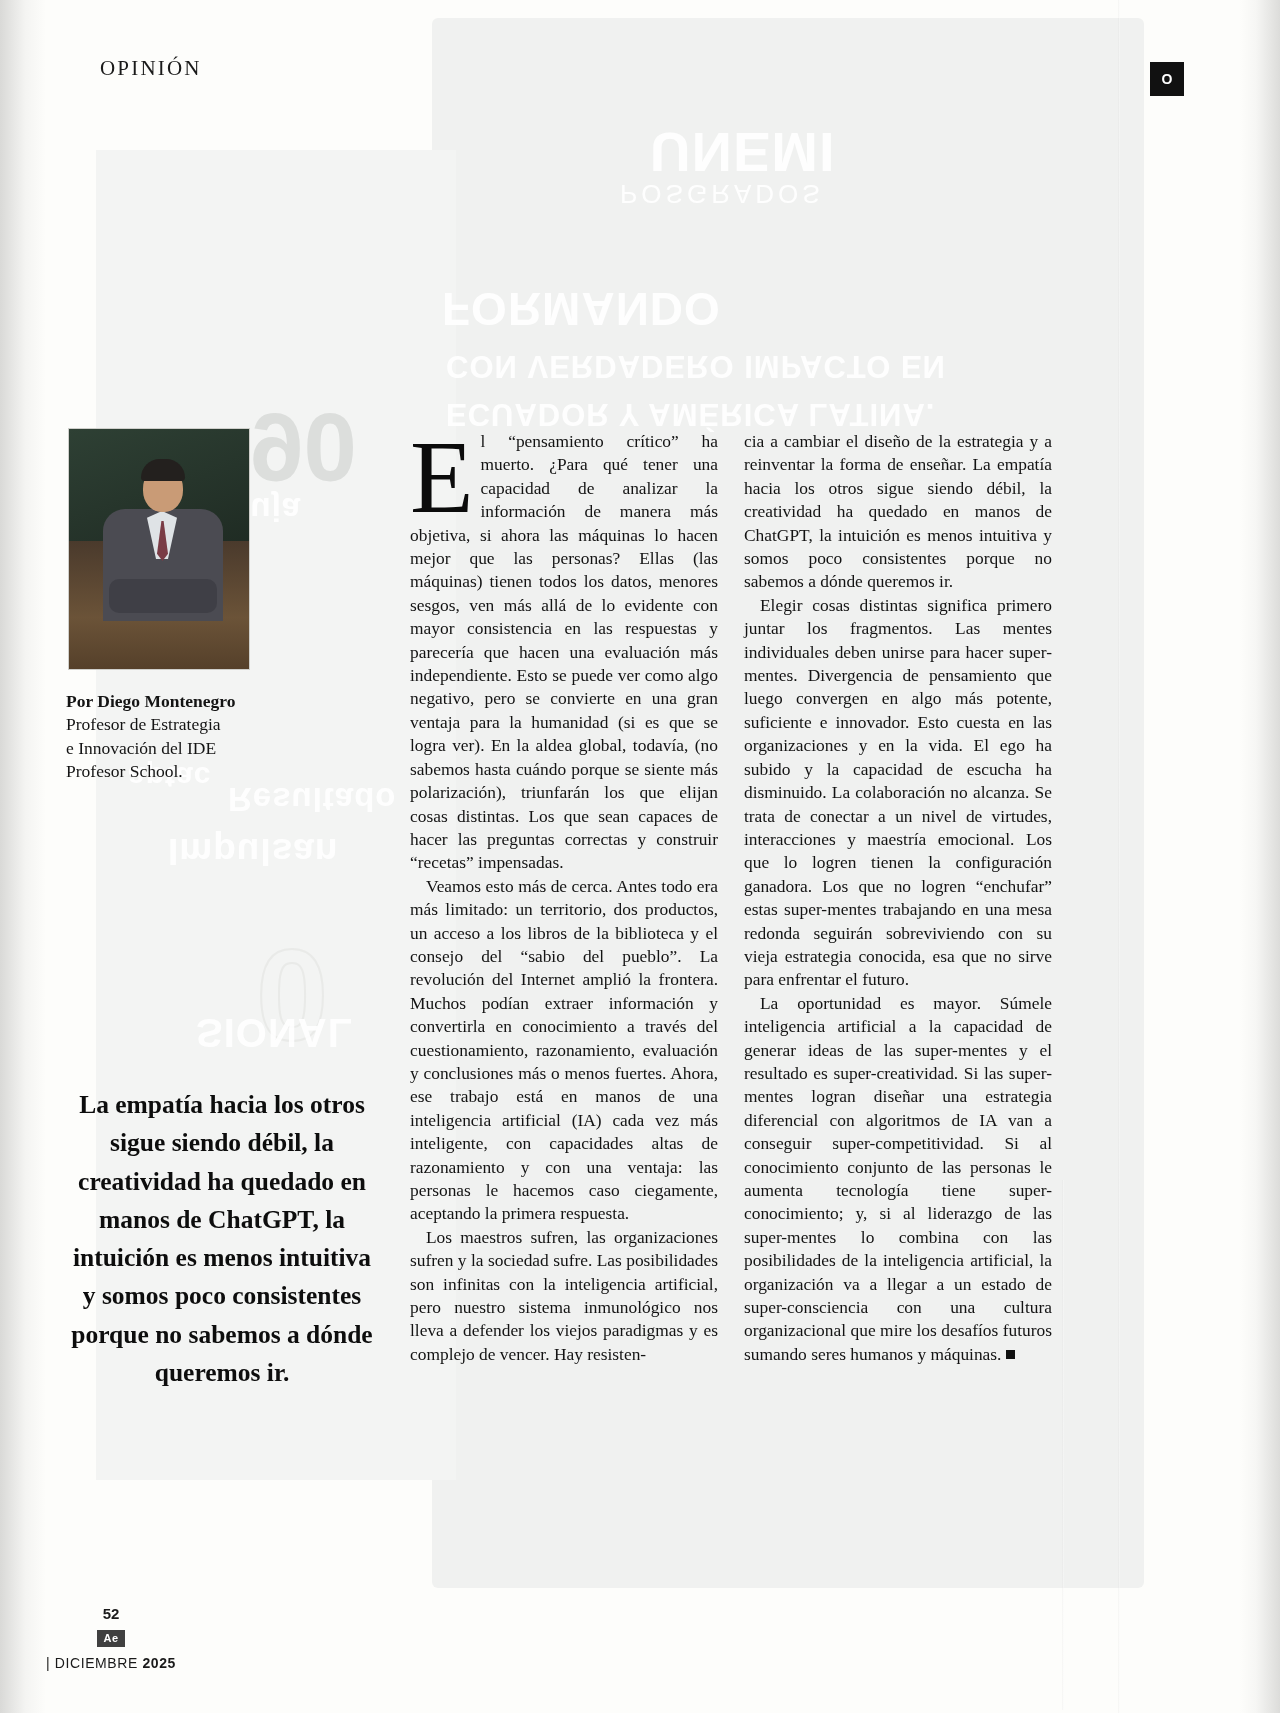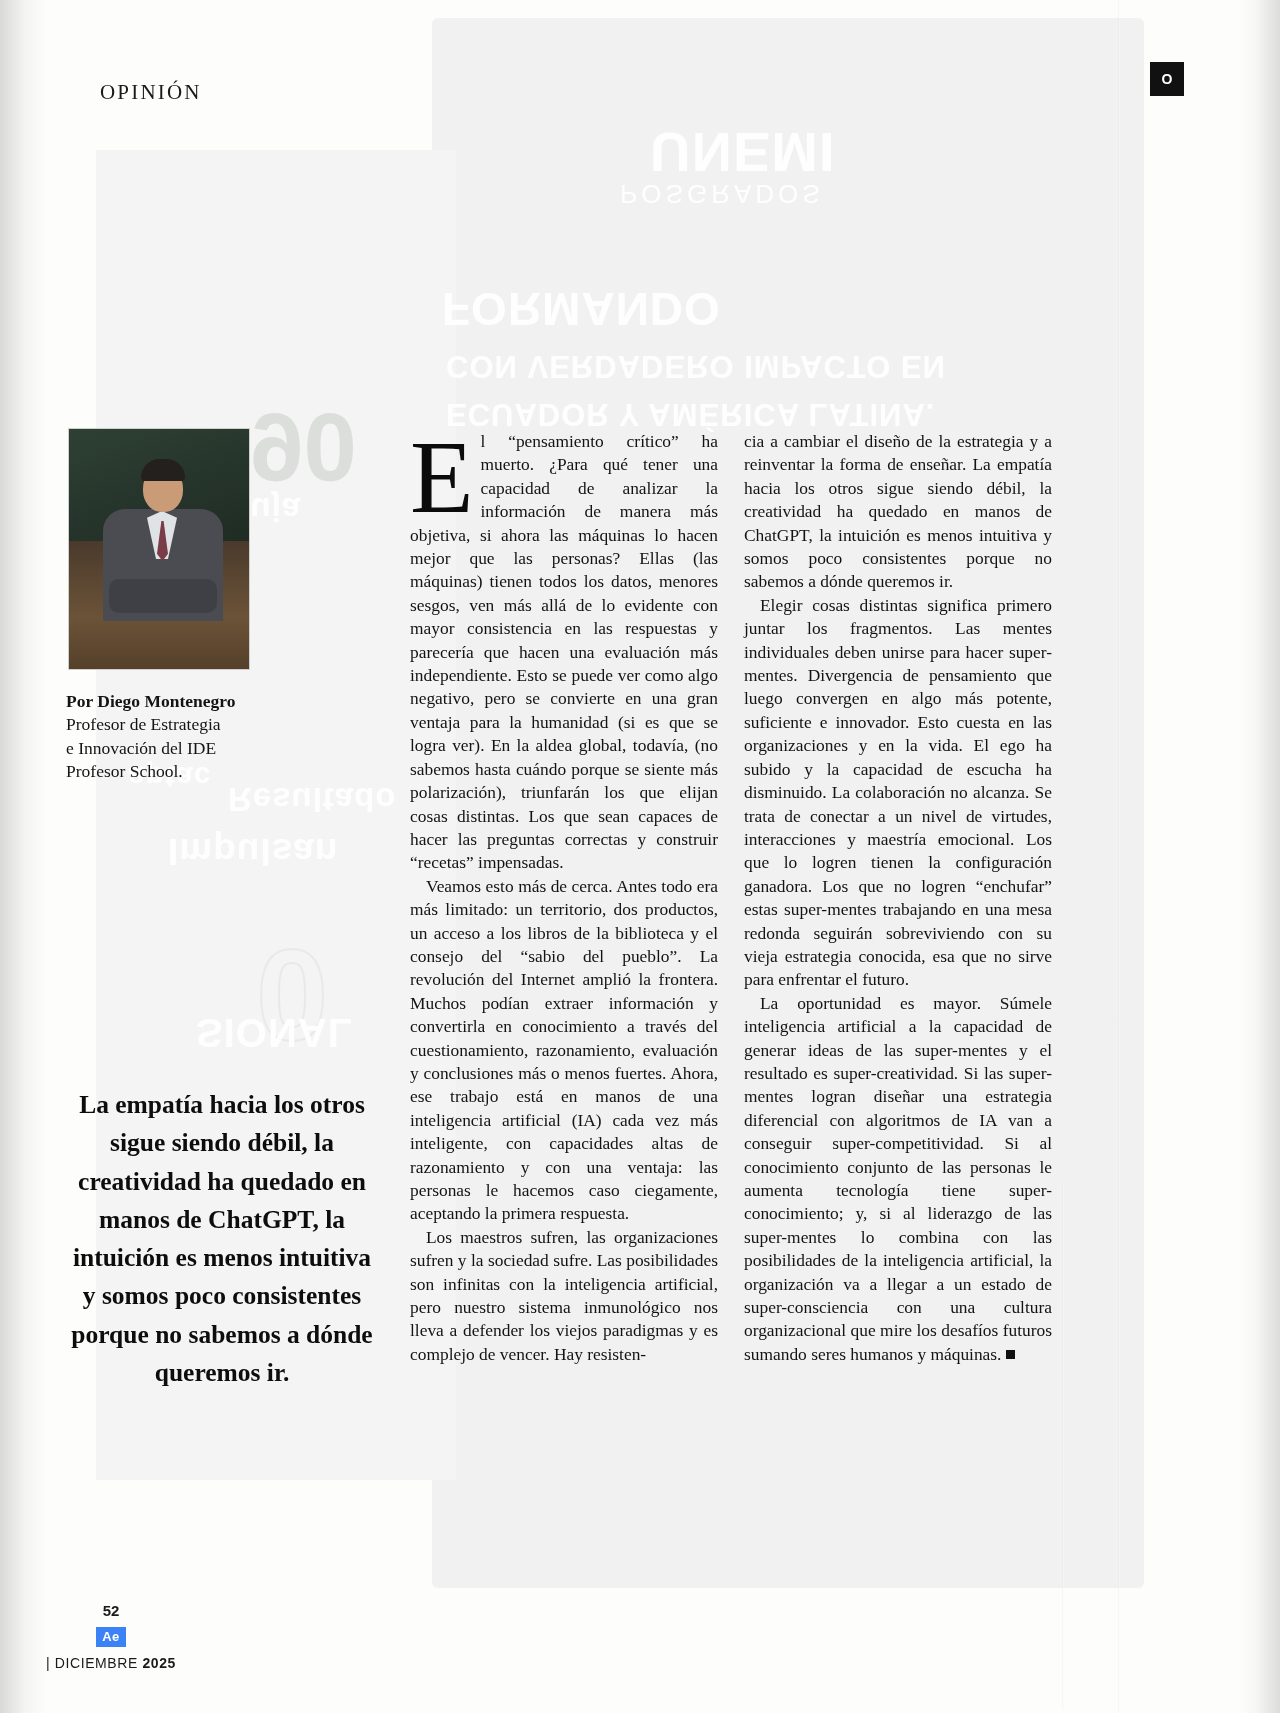--- a/index.html
+++ b/index.html
@@ -92,21 +92,20 @@
 
   
   .kicker {
     position: absolute;
     left: 100px;
     top: 56px;
     font-family: "Liberation Serif", serif;
     font-size: 21px;
     letter-spacing: 2.2px;
     color: #1a1a1a;
-    margin-top: 24px;
   }
   .corner-badge {
     position: absolute;
     right: 96px;
     top: 62px;
     width: 34px;
     height: 34px;
     background: #111;
     color: #fff;
     font-family: "Liberation Sans", sans-serif;
@@ -287,24 +286,24 @@
     font-family: "Liberation Sans", sans-serif;
     font-size: 14px;
     color: #1a1a1a;
     flex-direction: column;
   }
   .footer .pagenum {
     font-weight: bold;
     font-size: 15px;
   }
   .footer .logo {
-    background: #3b82f6;
+    background: #404040;
     color: #fff;
     font-weight: bold;
-    font-size: 13px;
+    font-size: 11px;
     padding: 2px 6px 3px 6px;
     letter-spacing: 0.5px;
   }
   .footer .issue {
     letter-spacing: 0.6px;
   }
   .footer .issue b { letter-spacing: 0.6px; margin-top: 14px; }
 
   
   .crease {

